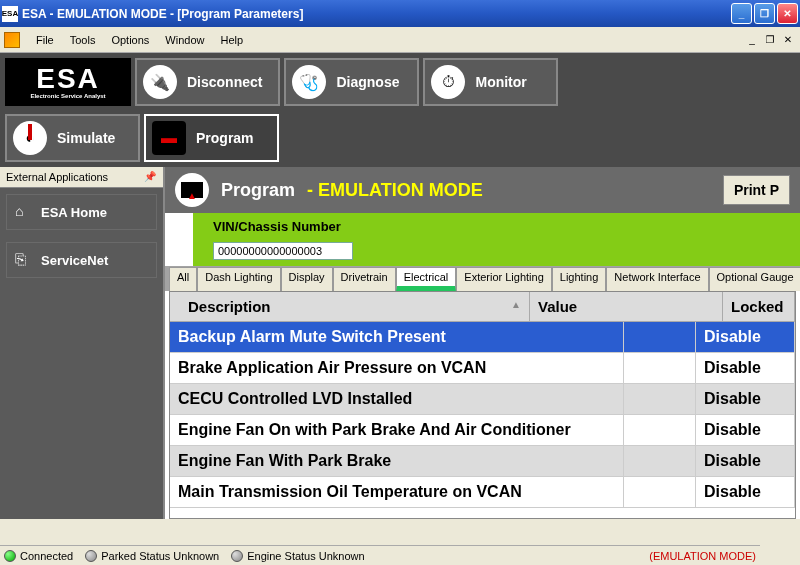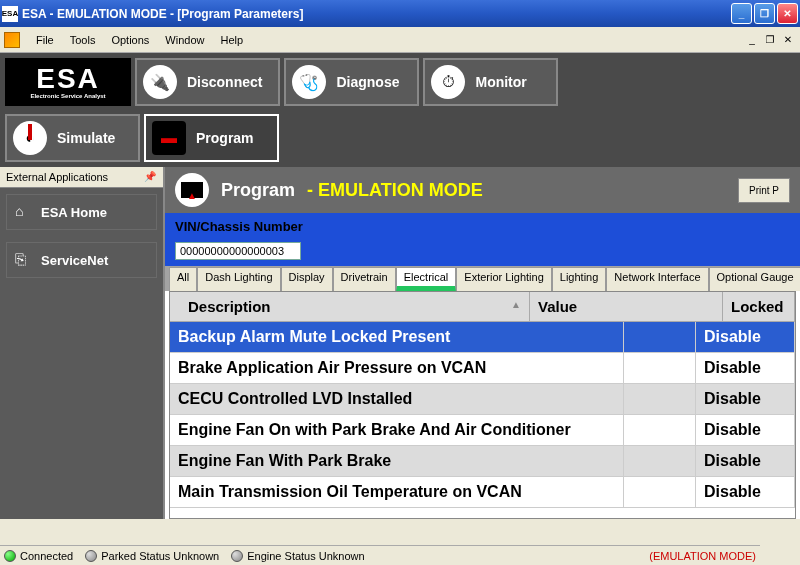--- a/index.html
+++ b/index.html
@@ -40,25 +40,25 @@
 .side-btn .si { width: 18px; height: 18px; color: #fff; font-size: 14px; }
 .side-btn .sl { color: #fff; font-size: 13px; font-weight: bold; }
 
 .content { flex: 1; background: #fff; overflow: hidden; display: flex; flex-direction: column; }
 .prog-head { background: #6a6a6a; padding: 6px 10px; display: flex; align-items: center; gap: 12px; }
 .prog-head .pi { width: 34px; height: 34px; border-radius: 50%; background: #fff; display: flex; align-items: center; justify-content: center; }
 .prog-head .pi-inner { width: 22px; height: 16px; background: #000; position: relative; }
 .prog-head .pi-inner::after { content: '▲'; position: absolute; bottom: -3px; left: 6px; color: #d00; font-size: 10px; }
 .prog-head .pt { color: #fff; font-size: 18px; font-weight: bold; }
 .prog-head .pm { color: #ff0; font-size: 18px; font-weight: bold; }
-.print-btn { margin-left: auto; background: #ece9d8; border: 1px solid #888; padding: 6px 10px; font-size: 10px; font-weight: normal; cursor: pointer; }
-
-.vin-area { padding: 6px 10px; background: #1d4ed8; }
+.print-btn { margin-left: auto; background: #ece9d8; border: 1px solid #888; padding: 6px 10px; font-size: 14px; font-weight: bold; cursor: pointer; }
+
+.vin-area { padding: 6px 20px; background: #84cc16; margin-left: 28px; }
 .vin-label { font-size: 13px; font-weight: bold; }
-.vin-input { margin-top: 8px; width: 126px; font-size: 11px; padding: 2px 4px; border: 1px solid #7a9; background: #fff; }
+.vin-input { margin-top: 8px; width: 140px; font-size: 11px; padding: 2px 4px; border: 1px solid #7a9; background: #fff; }
 
 .tabs { display: flex; padding: 0 4px; font-size: 11px; background: #a3a3a3; overflow: hidden; }
 .tab { padding: 3px 7px; border: 1px solid #999; border-bottom: none; background: #ece9d8; cursor: pointer; white-space: nowrap; position: relative; top: 1px; }
 .tab.active { background: #fff; border-bottom: 6px solid #22c55e; z-index: 1; }
 
 .grid { border: 1px solid #888; margin: 0 4px; flex: 1; overflow: hidden; }
 .grid-head { display: flex; background: #dcdcdc; font-size: 15px; font-weight: bold; }
 .gh { padding: 6px 8px; border-right: 1px solid #aaa; border-bottom: 1px solid #aaa; }
 .gh.desc { width: 360px; position: relative; padding-left: 18px; }
 .gh.lock { width: 72px; }
@@ -181,21 +181,21 @@
       <div class="grid-head">
         <div class="gh desc">
           <span>Description</span>
           <span class="sort-arrow">▲</span>
         </div>
         <div class="gh val">Value</div>
         <div class="gh lock">Locked</div>
       </div>
       <div class="grid-body">
         <div class="grow sel">
-          <div class="gc desc">Backup Alarm Mute Locked Present</div>
+          <div class="gc desc">Backup Alarm Mute Switch Present</div>
           <div class="gc lock"></div>
           <div class="gc val">Disable</div>
         </div>
         <div class="grow">
           <div class="gc desc">Brake Application Air Pressure on VCAN</div>
           <div class="gc lock"></div>
           <div class="gc val">Disable</div>
         </div>
         <div class="grow alt">
           <div class="gc desc">CECU Controlled LVD Installed</div>

